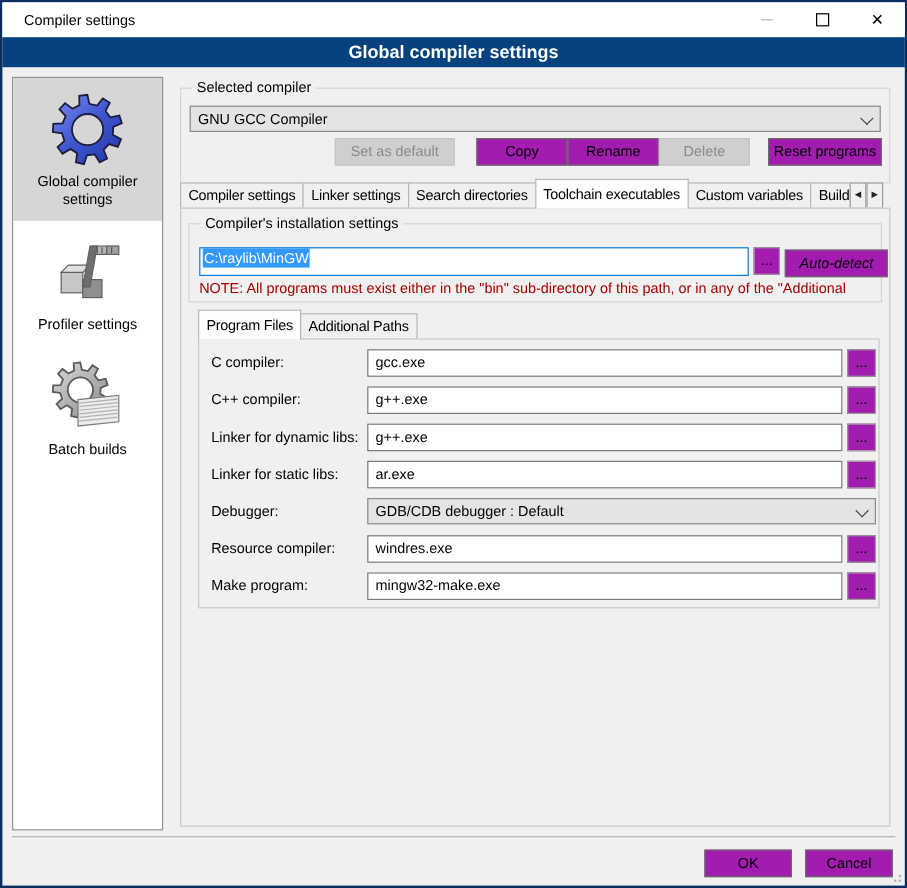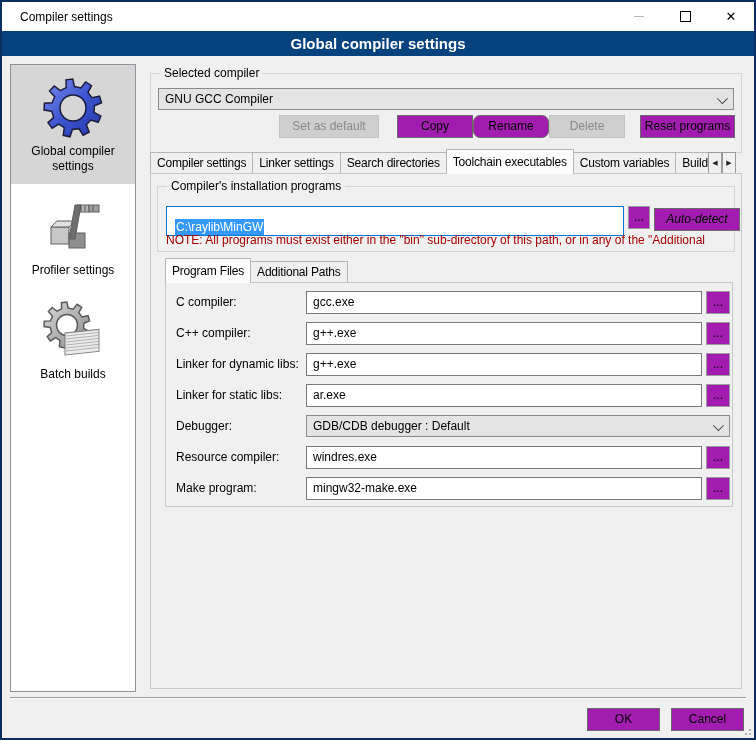--- a/index.html
+++ b/index.html
@@ -45,21 +45,21 @@
   .tab.active{height:25px;background:#fdfdfd;border-bottom:none;line-height:24px;z-index:2;position:relative;}
   .tab.clipped{width:34px;overflow:hidden;padding-right:0;}
   .tab-arrow{position:absolute;top:96px;width:14px;height:22px;background:#f0f0f0;border:1px solid #9a9a9a;box-sizing:border-box;font-size:7px;text-align:center;line-height:20px;color:#222;}
   .arrow-left{left:706px;}
   .arrow-right{left:720px;}
 
   
   .tabpage{position:absolute;left:148px;top:117px;width:592px;height:516px;border:1px solid #c9c9c9;background:#f0f0f0;box-sizing:border-box;}
 
   .group-dir{left:6px;top:12px;width:578px;height:66px;}
-  .path-field{position:absolute;left:8px;top:19px;width:458px;height:30px;background:#fff;border:1px solid #0078d7;box-sizing:border-box;display:flex;align-items:flex-end;padding-left:8px;cursor:text;}
+  .path-field{position:absolute;left:8px;top:19px;width:458px;height:24px;background:#fff;border:1px solid #0078d7;box-sizing:border-box;display:flex;align-items:flex-start;padding-left:2px;cursor:text;}
   .selected-text{background:#3399ff;color:#fff;padding:1px 1px;white-space:nowrap;}
   .browse-btn{width:22px;line-height:20px;}
   .note{position:absolute;left:8px;top:46px;right:15px;color:#a40000;white-space:nowrap;overflow:hidden;}
 
   
   .subtabstrip{position:absolute;left:14px;top:83px;height:26px;display:flex;align-items:flex-end;}
   .subpage{position:absolute;left:14px;top:108px;width:568px;height:225px;border:1px solid #c9c9c9;background:#f0f0f0;box-sizing:border-box;}
 
   .frow{position:absolute;left:0;height:23px;width:100%;}
   .frow .flabel{position:absolute;left:10px;top:4px;white-space:nowrap;}
@@ -154,40 +154,40 @@
     </div>
 
     <div class="groupbox group-compiler">
       <span class="legend">Selected compiler</span>
       <div class="combo combo-main">
         <span>GNU GCC Compiler</span>
         <span class="chev"></span>
       </div>
       <div class="btn disabled row-btn" style="left:128px;width:100px;">Set as default</div>
       <div class="btn row-btn" style="left:246px;width:76px;">Copy</div>
-      <div class="btn row-btn" style="left:322px;width:76px;border-radius:7px;">Rename</div>
+      <div class="btn row-btn" style="left:322px;width:76px;">Rename</div>
       <div class="btn disabled row-btn" style="left:398px;width:76px;">Delete</div>
       <div class="btn row-btn" style="left:489px;width:95px;">Reset programs</div>
     </div>
 
     <div class="tabstrip">
       <div class="tab">Compiler settings</div>
       <div class="tab">Linker settings</div>
       <div class="tab">Search directories</div>
       <div class="tab active">Toolchain executables</div>
       <div class="tab">Custom variables</div>
       <div class="tab clipped">Build options</div>
     </div>
     <div class="tab-arrow arrow-left"><span>◀</span></div>
     <div class="tab-arrow arrow-right"><span>▶</span></div>
 
     <div class="tabpage">
 
       <div class="groupbox group-dir">
-        <span class="legend">Compiler's installation programs</span>
+        <span class="legend">Compiler's installation settings</span>
         <div class="path-field">
           <span class="selected-text">C:\raylib\MinGW</span>
         </div>
         <div class="btn browse-btn" style="left:470px;top:19px;border-color:#9a9a9a;">...</div>
         <div class="btn" style="left:496px;top:21px;width:86px;font-style:italic;">Auto-detect</div>
         <div class="note">NOTE: All programs must exist either in the "bin" sub-directory of this path, or in any of the "Additional</div>
       </div>
 
       <div class="subtabstrip">
         <div class="tab active">Program Files</div>

